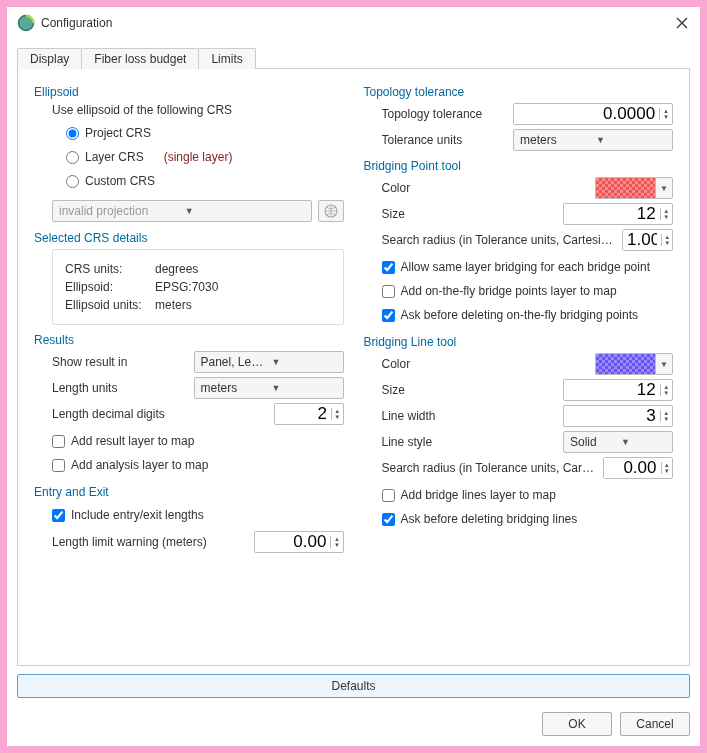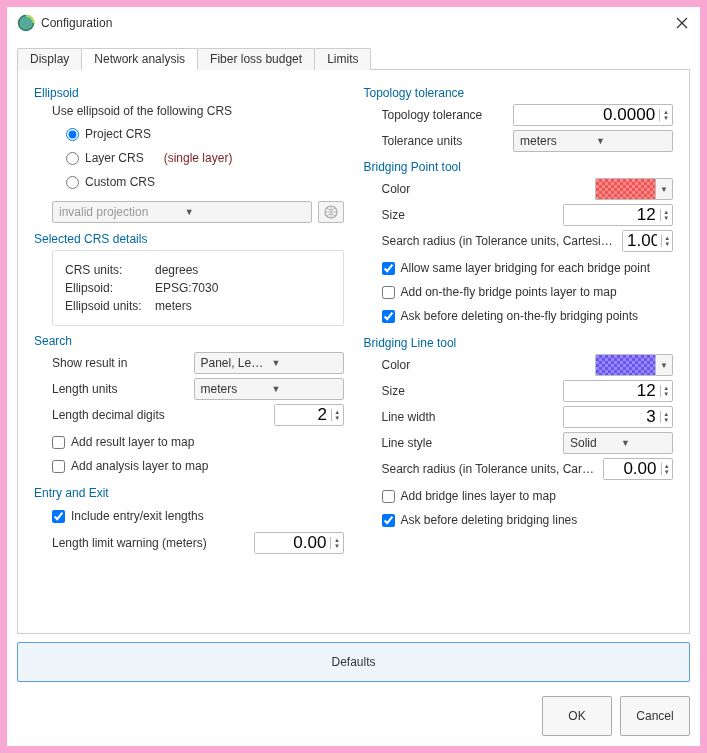--- a/index.html
+++ b/index.html
@@ -32,21 +32,21 @@
   .spin { display: flex; align-items: center; border: 1px solid #bbb; height: 22px; border-radius: 2px; background: #fff; }
   .spin input { border: none; outline: none; text-align: right; padding: 0 4px; height: 100%; font-size: 17px; font-family: inherit; width: 100%; }
   .spin .arrows { display: flex; flex-direction: column; border-left: 1px solid #bbb; width: 14px; }
   .spin .arrows div { flex:1; display:flex; align-items:center; justify-content:center; font-size:6px; color:#555; cursor:pointer; }
   .swatch-combo { display:flex; }
   .swatch { width: 60px; height: 22px; border: 1px solid #bbb; border-right:none; border-radius: 2px 0 0 2px; position:relative; overflow:hidden; }
   .swatch-red { background: repeating-conic-gradient(#e55 0% 25%, #f88 0% 50%) 0 0/6px 6px; }
   .swatch-purple { background: repeating-conic-gradient(#65e 0% 25%, #98f 0% 50%) 0 0/6px 6px; }
   .swatch-drop { width: 18px; height: 22px; border:1px solid #bbb; border-radius:0 2px 2px 0; display:flex; align-items:center; justify-content:center; font-size:8px; color:#555; background:#f5f5f5; }
   .buttons-bar { display:flex; gap:8px; padding: 0 10px 10px 10px; }
-  .btn { border:1px solid #aaa; background:#f7f7f7; height:40px; border-radius:2px; font-size:12px; display:flex; align-items:center; justify-content:center; cursor:pointer; }
+  .btn { border:1px solid #aaa; background:#f7f7f7; height:24px; border-radius:2px; font-size:12px; display:flex; align-items:center; justify-content:center; cursor:pointer; }
   .btn-defaults { flex:1; border-color:#5a9bd4; background:#eef5fb; margin-bottom:4px; }
   .btn-ok, .btn-cancel { width: 70px; }
   .spacer-flex { flex: 1; }
   .ml22 { margin-left: 22px; color:#7f1d1d; font-size:12px; }
   .section { margin-bottom: 8px; }
 </style>
 </head>
 <body>
 
 <div class="window">
@@ -58,21 +58,20 @@
     <div class="title">Configuration</div>
     <div class="close">
       <svg width="12" height="12" viewBox="0 0 12 12">
           <path d="M1 1 L11 11 M11 1 L1 11" stroke="#333" stroke-width="1.3"></path>
         </svg>
     </div>
   </div>
 
   <div class="tabs">
     <div class="tab">Display</div>
-    <div class="tab active">Network analysis</div>
     <div class="tab">Fiber loss budget</div>
     <div class="tab">Limits</div>
   </div>
 
   <div class="tabpanel">
     <div class="columns">
 
       <div class="col">
         <div class="section">
           <div class="group-title">Ellipsoid</div>
@@ -120,21 +119,21 @@
                 <span>EPSG:7030</span>
               </div>
             <div class="drow">
                 <span class="dlabel">Ellipsoid units:</span>
                 <span>meters</span>
               </div>
           </div>
         </div>
 
         <div class="section">
-          <div class="group-title">Search</div>
+          <div class="group-title">Results</div>
           <div class="indent">
             <div class="form-row">
               <div class="flabel">Show result in</div>
               <div class="combo" style="width:150px;">
                   <span>Panel, Length and loss</span>
                   <span class="chev">▼</span>
                 </div>
             </div>
             <div class="form-row">
               <div class="flabel">Length units</div>

